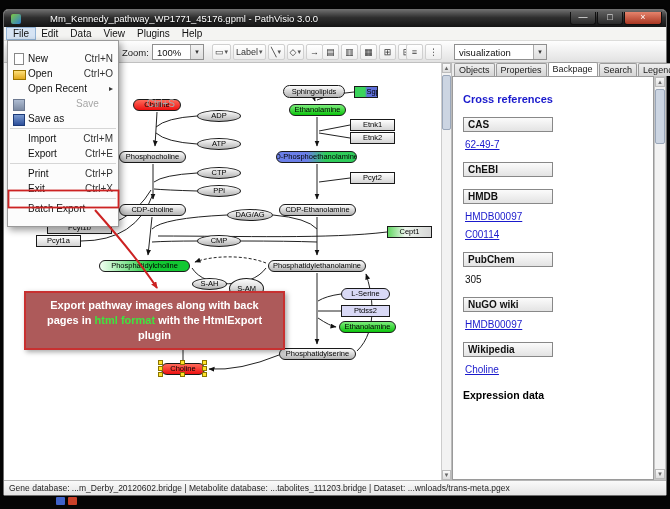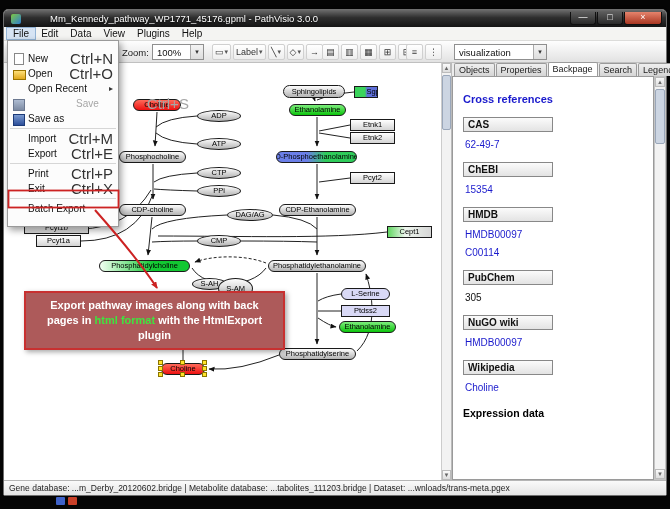--- a/index.html
+++ b/index.html
@@ -37,21 +37,21 @@
   .sbtn.sdown{position:absolute;bottom:0;left:0;right:0;}
   .sbtn.sup{position:absolute;top:0;left:0;right:0;}
   .sthumb{position:absolute;left:0;right:0;top:12px;height:55px;background:#ccd5e2;border:1px solid #9aa7ba;border-radius:2px;}
   .panel{position:absolute;left:448px;right:0;top:0;bottom:0;background:#ececec;}
   .tabs{position:absolute;top:0;left:2px;right:0;height:13px;display:flex;align-items:flex-end;}
   .tab{height:13px;font-size:9px;padding:0 4px;line-height:13px;background:linear-gradient(#efefef,#d5d5d5);border:1px solid #9a9a9a;border-bottom:none;border-radius:2px 2px 0 0;color:#222;margin-right:1px;white-space:nowrap;}
   .tab.active{background:#fff;height:14px;}
   .panel-body{position:absolute;top:13px;left:0;right:12px;bottom:0;background:#fff;border:1px solid #9a9a9a;padding:10px 2px 0 10px;overflow:hidden;}
   .xref-title{color:#1a1acc;font-weight:bold;font-size:11px;margin:6px 0 12px;}
   .xref-header{width:90px;border:1px solid #888;background:linear-gradient(#fbfbfb,#e3e3e3);font-weight:bold;font-size:10px;padding:1px 4px;margin-top:12px;color:#111;}
-  .xref-link{color:#1a1acc;font-size:10px;margin:7px 0 0 2px;}
+  .xref-link{color:#1a1acc;text-decoration:underline;font-size:10px;margin:7px 0 0 2px;}
   .xref-value{font-size:10px;margin:7px 0 0 2px;color:#111;}
   .expr{font-weight:bold;font-size:10.5px;margin-top:14px;color:#000;}
   .pscroll{position:absolute;top:13px;right:0;bottom:0;width:12px;background:#f2f2f2;border:1px solid #c4c4c4;}
   
   .statusbar{position:absolute;left:0;right:0;bottom:0;height:15px;background:linear-gradient(#fafafa,#e4e4e4);border-top:1px solid #b5b5b5;font-size:8.5px;color:#222;display:flex;align-items:center;padding:0 5px;white-space:nowrap;overflow:hidden;}
   
   .edges{position:absolute;inset:0;z-index:2;pointer-events:none;}
   .nodes{position:absolute;inset:0;z-index:3;pointer-events:none;}
   .pnode{position:absolute;border:1px solid #1a1a1a;font-size:7.5px;line-height:1;display:flex;align-items:center;justify-content:center;white-space:nowrap;overflow:hidden;color:#000;pointer-events:auto;}
   .k-stadium{border-radius:7px;}
@@ -68,21 +68,21 @@
   .handle{position:absolute;width:5px;height:5px;background:#ffe32a;border:1px solid #8a7400;pointer-events:auto;}
   
   .file-menu{position:absolute;left:7px;top:40px;width:112px;background:#fcfcfc;border:1px solid #9a9a9a;box-shadow:2px 3px 7px rgba(0,0,0,.4);padding:10px 0;font-size:10px;z-index:5;}
   .fm-item{display:flex;align-items:center;height:15px;padding:0 5px 0 3px;color:#111;}
   .fm-icon{width:15px;height:13px;margin-right:2px;position:relative;flex:none;}
   .fm-icon.new-icon::after{content:"";position:absolute;left:3px;top:1px;width:8px;height:10px;background:#fff;border:1px solid #888;}
   .fm-icon.open-icon::after{content:"";position:absolute;left:2px;top:3px;width:11px;height:8px;background:linear-gradient(#ffe07a,#e0a81e);border:1px solid #9a7300;}
   .fm-icon.save-icon::after{content:"";position:absolute;left:2px;top:2px;width:10px;height:10px;background:linear-gradient(#aebcd2,#7d8ba3);border:1px solid #6b7890;}
   .fm-icon.saveas-icon::after{content:"";position:absolute;left:2px;top:2px;width:10px;height:10px;background:linear-gradient(#7a9ad0,#2c4f9a);border:1px solid #1c3a78;}
   .fm-label{flex:1;white-space:nowrap;}
-  .fm-shortcut{color:#333;font-size:15px;margin-left:8px;}
+  .fm-shortcut{color:#333;font-size:10px;margin-left:8px;}
   .fm-sub{font-size:8px;margin-left:3px;color:#333;}
   .fm-item.disabled .fm-label,.fm-item.disabled .fm-shortcut{color:#a6a6a6;margin-left:48px;}
   .menu-sep{height:1px;background:#d6d6d6;margin:2px 2px;}
   
   .annotation{position:absolute;left:24px;top:291px;width:261px;min-height:53px;background:#ad5a5a;border:2px solid #c83030;color:#fff;font-weight:bold;font-size:11px;line-height:1.35;text-align:center;padding:5px 16px;z-index:6;box-shadow:2px 2px 5px rgba(0,0,0,.35);}
   .annotation .hl{color:#3fe43f;}
   .overlay{position:absolute;inset:0;z-index:7;pointer-events:none;}
   .tbit{position:absolute;width:9px;height:8px;border-radius:1px;}
   .tbit.b1{left:56px;top:497px;background:#3f62c9;}
   .tbit.b2{left:68px;top:497px;background:#c94028;}
@@ -192,21 +192,20 @@
             <span class="tab active">Backpage</span>
             <span class="tab">Search</span>
             <span class="tab">Legend</span>
           </div>
         <div class="panel-body">
           <div class="xref-title">Cross references</div>
           <div>
               <div class="xref-header">CAS</div>
               <div class="xref-link">62-49-7</div>
               <div class="xref-header">ChEBI</div>
-              <div class="xref-link">15354</div>
               <div class="xref-header">HMDB</div>
               <div class="xref-link">HMDB00097</div>
               <div class="xref-link">C00114</div>
               <div class="xref-header">PubChem</div>
               <div class="xref-value">305</div>
               <div class="xref-header">NuGO wiki</div>
               <div class="xref-link">HMDB00097</div>
               <div class="xref-header">Wikipedia</div>
               <div class="xref-link">Choline</div>
             </div>
@@ -276,28 +275,28 @@
       <div class="pnode k-rect f-gene" style="left: 350px; top: 132px; width: 45px; height: 12px;">Etnk2</div>
       <div class="pnode k-oval f-gray" style="left: 197px; top: 138px; width: 44px; height: 12px;">ATP</div>
       <div class="pnode k-stadium f-gray" style="left: 119px; top: 151px; width: 67px; height: 12px;">Phosphocholine</div>
       <div class="pnode k-stadium f-bluegreen" style="left: 276px; top: 151px; width: 81px; height: 12px; border-radius: 6px;">O-Phosphoethanolamine</div>
       <div class="pnode k-oval f-gray" style="left: 197px; top: 167px; width: 44px; height: 12px;">CTP</div>
       <div class="pnode k-rect f-gene" style="left: 350px; top: 172px; width: 45px; height: 12px;">Pcyt2</div>
       <div class="pnode k-oval f-gray" style="left: 197px; top: 185px; width: 44px; height: 12px;">PPi</div>
       <div class="pnode k-stadium f-gray" style="left: 119px; top: 204px; width: 67px; height: 12px;">CDP-choline</div>
       <div class="pnode k-oval f-gray" style="left: 227px; top: 209px; width: 46px; height: 12px;">DAG/AG</div>
       <div class="pnode k-stadium f-gray" style="left: 279px; top: 204px; width: 77px; height: 12px;">CDP-Ethanolamine</div>
-      <div class="pnode k-rect f-gene" style="left: 24px; top: 222px; width: 65px; height: 12px;">Pcyt1b</div>
+      <div class="pnode k-rect f-gene" style="left: 47px; top: 222px; width: 65px; height: 12px;">Pcyt1b</div>
       <div class="pnode k-rect f-gene" style="left: 36px; top: 235px; width: 45px; height: 12px;">Pcyt1a</div>
       <div class="pnode k-rect f-genegreen" style="left: 387px; top: 226px; width: 45px; height: 12px;">Cept1</div>
       <div class="pnode k-oval f-gray" style="left: 197px; top: 235px; width: 44px; height: 12px;">CMP</div>
       <div class="pnode k-stadium f-whitegreen" style="left: 99px; top: 260px; width: 91px; height: 12px;">Phosphatidylcholine</div>
       <div class="pnode k-stadium f-gray" style="left: 268px; top: 260px; width: 98px; height: 12px;">Phosphatidylethanolamine</div>
       <div class="pnode k-oval f-gray" style="left: 192px; top: 278px; width: 35px; height: 12px;">S-AH</div>
-      <div class="pnode k-oval f-gray" style="left: 218px; top: 278px; width: 35px; height: 21px;">S-AM</div>
+      <div class="pnode k-oval f-gray" style="left: 229px; top: 278px; width: 35px; height: 21px;">S-AM</div>
       <div class="pnode k-stadium f-lavender" style="left: 341px; top: 288px; width: 49px; height: 12px;">L-Serine</div>
       <div class="pnode k-rect f-lavender" style="left: 341px; top: 305px; width: 49px; height: 12px;">Ptdss2</div>
       <div class="pnode k-stadium f-green" style="left: 339px; top: 321px; width: 57px; height: 12px;">Ethanolamine</div>
       <div class="pnode k-stadium f-gray" style="left: 279px; top: 348px; width: 77px; height: 12px;">Phosphatidylserine</div>
       <div class="pnode k-stadium f-red" style="left: 161px; top: 363px; width: 44px; height: 12px;">Choline</div>
       <div class="handle" style="left: 158px; top: 360px;"></div>
       <div class="handle" style="left: 180px; top: 360px;"></div>
       <div class="handle" style="left: 202px; top: 360px;"></div>
       <div class="handle" style="left: 158px; top: 366px;"></div>
       <div class="handle" style="left: 202px; top: 366px;"></div>

